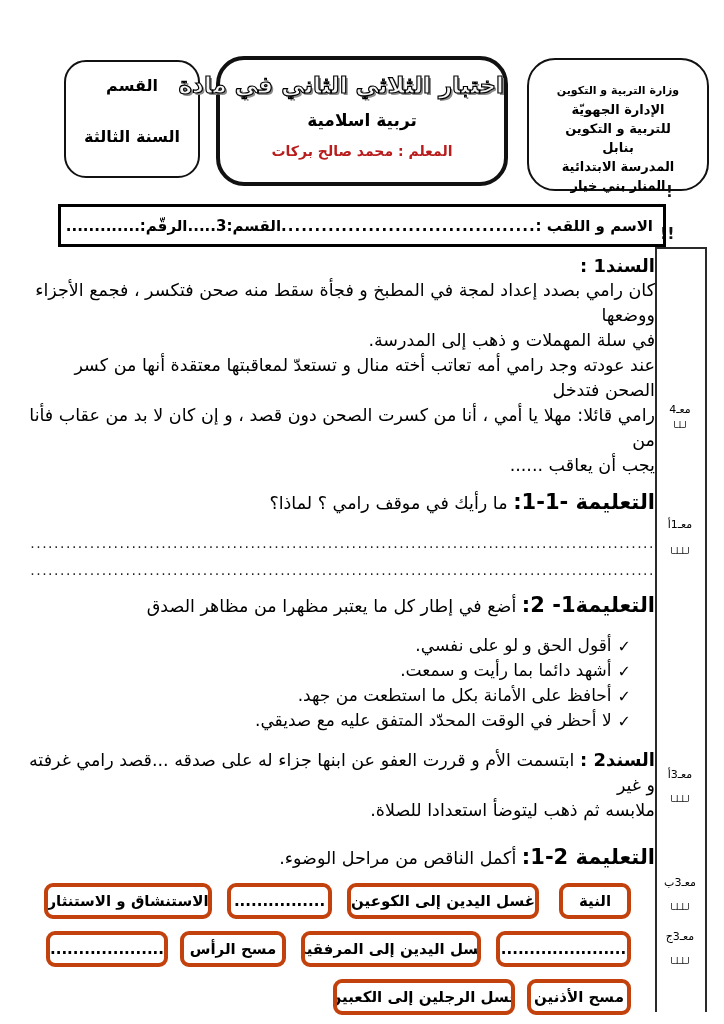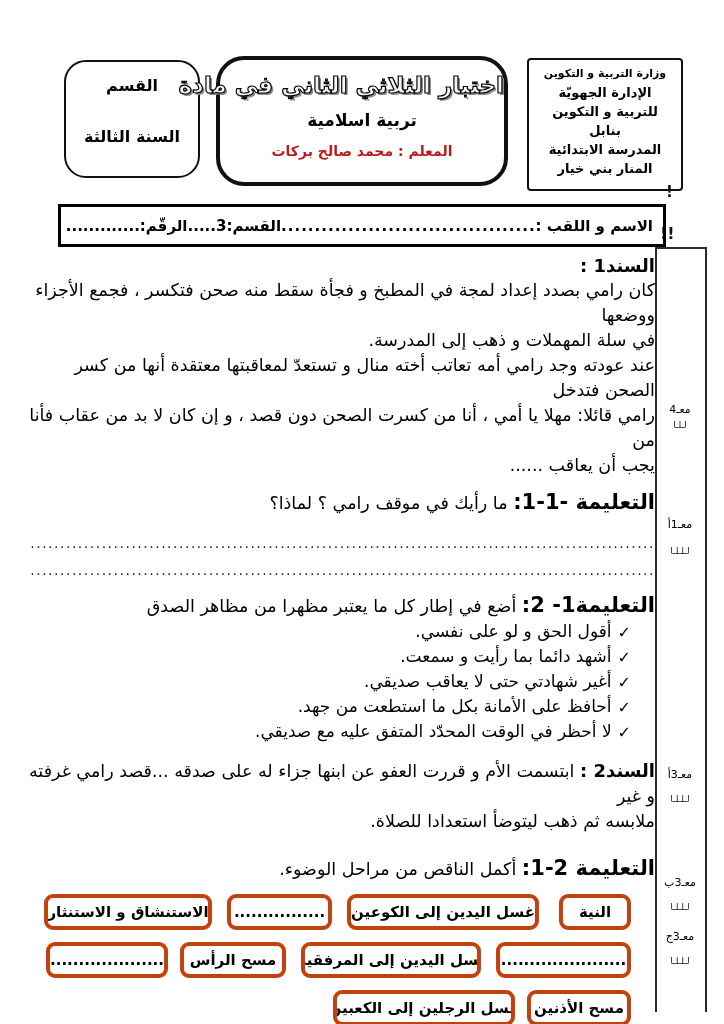--- a/index.html
+++ b/index.html
@@ -14,21 +14,21 @@
   #class-box .l1{font-weight:bold;font-size:16px;}
   #class-box .l2{font-weight:bold;font-size:16px;margin-top:32px;}
   #title-box{left:216px;top:56px;width:292px;height:130px;border-width:4px;border-radius:28px;padding-top:12px;}
   #exam-title{
     font-size:23px;font-weight:bold;letter-spacing:1px;
     color:#f5f5f5;-webkit-text-stroke:1.2px #000;text-shadow:2px 2px 0 #8a8a8a;
     white-space:nowrap;
   }
   #subject-title{font-size:17px;font-weight:bold;margin-top:12px;color:#000000;}
   #teacher-line{font-size:14px;font-weight:bold;margin-top:13px;color:#b91c1c;}
-  #ministry-box{left:527px;top:58px;width:156px;height:133px;border-radius:4px;padding-top:4px;line-height:19px;}
+  #ministry-box{left:527px;top:58px;width:182px;height:133px;border-radius:28px;padding-top:21px;line-height:19px;}
   #ministry-box .m0{font-size:11px;font-weight:bold;}
   #ministry-box .mx{font-size:13px;font-weight:bold;}
   
   .stray{font-weight:bold;font-size:15px;color:#111;}
   #stray-top{left:666px;top:183px;}
   #stray-bottom{left:660px;top:224px;font-size:16px;}
   
   #identity-box{
     left:58px;top:204px;width:608px;height:43px;border:3px solid #000;box-sizing:border-box;
     display:flex;align-items:center;padding:0 10px;font-size:15px;font-weight:bold;white-space:nowrap;overflow:hidden;
@@ -45,21 +45,21 @@
   
   #content{left:28px;top:253px;width:627px;font-size:17.5px;line-height:25px;text-align:right;}
   .sanad-heading{font-weight:bold;font-size:18px;}
   .task-line{margin-top:12px;}
   .task-label{font-weight:bold;font-size:21px;}
   .answer-dots{
     height:23px;overflow:hidden;white-space:nowrap;letter-spacing:1.5px;
     font-size:14px;color:#222;margin-top:4px;
   }
   #dots1{margin-top:15px;}
-  .checklist{padding-right:24px;}
+  .checklist{margin-top:14px;padding-right:24px;}
   .chk-item{line-height:24px;font-size:17px;}
   .chk-mark{display:inline-block;margin-left:6px;font-size:16px;transform:translateY(1px);}
   #sanad2{margin-top:14px;}
   #task-2-1{margin-top:22px;}
   
   .box-row{display:flex;flex-direction:row;align-items:stretch;padding-right:24px;margin-top:12px;}
   .box-row:first-of-type{margin-top:8px;}
   .wbox{
     border:4px solid #c2410c;border-radius:9px;box-sizing:border-box;background:#fff;
     display:flex;align-items:center;justify-content:center;
@@ -141,21 +141,20 @@
   <div class="answer-dots" id="dots1">...........................................................................................................................................................................</div>
   <div class="answer-dots">...........................................................................................................................................................................</div>
 
   <div class="task-line">
     <span class="task-label">التعليمة1- 2:</span><span> أضع في إطار كل ما يعتبر مظهرا من مظاهر الصدق</span>
   </div>
 
   <div class="checklist">
     <div class="chk-item"><span class="chk-mark">✓</span><span>أقول الحق و لو على نفسي.</span></div>
     <div class="chk-item"><span class="chk-mark">✓</span><span>أشهد دائما بما رأيت و سمعت.</span></div>
-    <div class="chk-item"><span class="chk-mark">✓</span><span>أغير شهادتي حتى لا يعاقب صديقي.</span></div>
     <div class="chk-item"><span class="chk-mark">✓</span><span>أحافظ على الأمانة بكل ما استطعت من جهد.</span></div>
     <div class="chk-item"><span class="chk-mark">✓</span><span>لا أحظر في الوقت المحدّد المتفق عليه مع صديقي.</span></div>
   </div>
 
   <div id="sanad2">
     <span class="sanad-heading">السند2 :</span>
     <span>ابتسمت الأم و قررت العفو عن ابنها جزاء له على صدقه ...قصد رامي غرفته و غير</span>
     <div>ملابسه ثم ذهب ليتوضأ استعدادا للصلاة.</div>
   </div>
 

